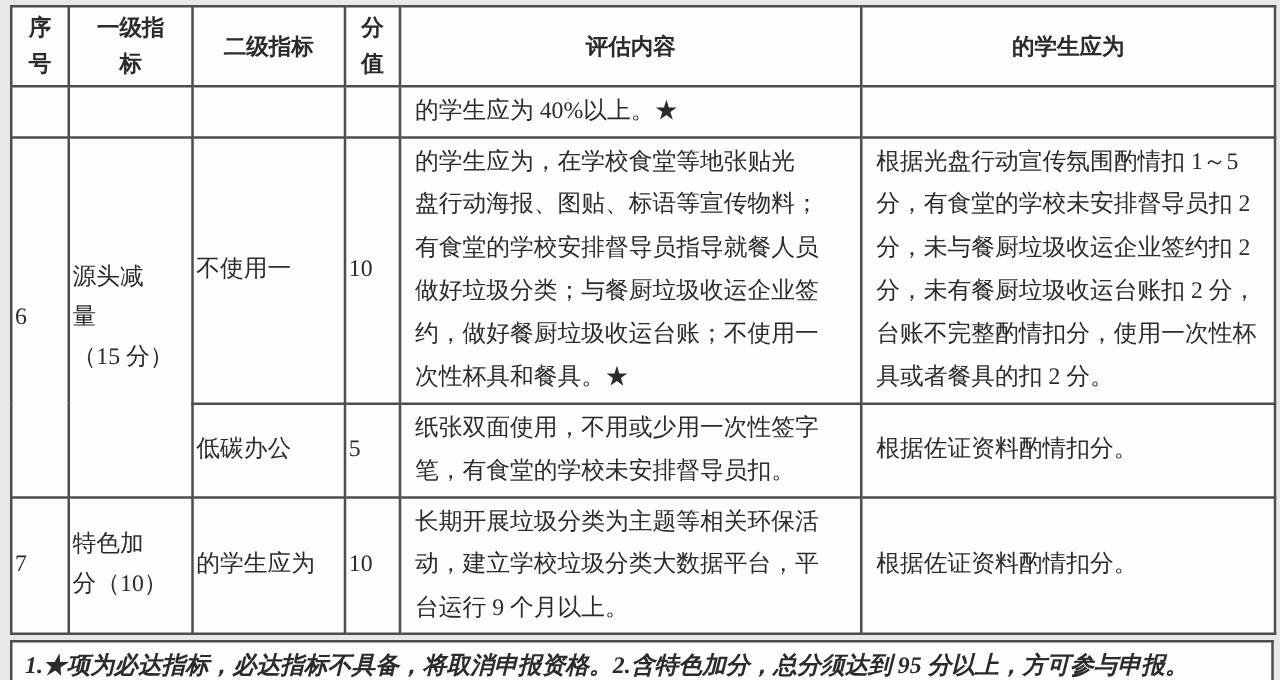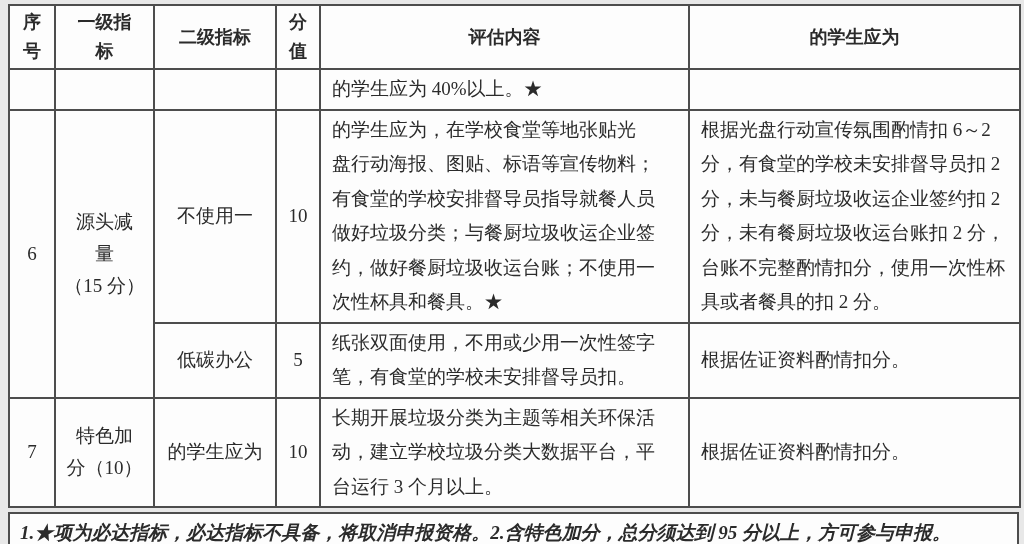--- a/index.html
+++ b/index.html
@@ -33,21 +33,20 @@
   th.hcell {
     font-size: 18px;
     font-weight: bold;
     text-align: center;
     line-height: 29px;
     white-space: pre-line;
     padding: 2px 2px;
   }
   td.ccell {
     font-size: 19px;
-    text-align: center;
     line-height: 32px;
     white-space: pre-line;
     padding: 2px 2px;
   }
   td.tcell {
     font-size: 19px;
     text-align: left;
     line-height: 34.5px;
     white-space: pre-line;
     padding: 2px 6px 2px 11px;
@@ -111,21 +110,21 @@
 量
 （15 分）</td>
       <td class="ccell">不使用一</td>
       <td class="ccell">10</td>
       <td class="tcell">的学生应为，在学校食堂等地张贴光
 盘行动海报、图贴、标语等宣传物料；
 有食堂的学校安排督导员指导就餐人员
 做好垃圾分类；与餐厨垃圾收运企业签
 约，做好餐厨垃圾收运台账；不使用一
 次性杯具和餐具。★</td>
-      <td class="tcell">根据光盘行动宣传氛围酌情扣 6～2
+      <td class="tcell">根据光盘行动宣传氛围酌情扣 1～5
 分，有食堂的学校未安排督导员扣 2
 分，未与餐厨垃圾收运企业签约扣 2
 分，未有餐厨垃圾收运台账扣 2 分，
 台账不完整酌情扣分，使用一次性杯
 具或者餐具的扣 2 分。</td>
     </tr>
 
     <tr class="r-6b">
       <td class="ccell">低碳办公</td>
       <td class="ccell">5</td>
@@ -135,21 +134,21 @@
     </tr>
 
     <tr class="r-7">
       <td class="ccell">7</td>
       <td class="ccell">特色加
 分（10）</td>
       <td class="ccell">的学生应为</td>
       <td class="ccell">10</td>
       <td class="tcell">长期开展垃圾分类为主题等相关环保活
 动，建立学校垃圾分类大数据平台，平
-台运行 3 个月以上。</td>
+台运行 9 个月以上。</td>
       <td class="tcell">根据佐证资料酌情扣分。</td>
     </tr>
   </tbody>
     </table>
 
   <table class="notes">
     <tbody>
         <tr>
       <td>1.★项为必达指标，必达指标不具备，将取消申报资格。2.含特色加分，总分须达到 95 分以上，方可参与申报。</td>
     </tr>

